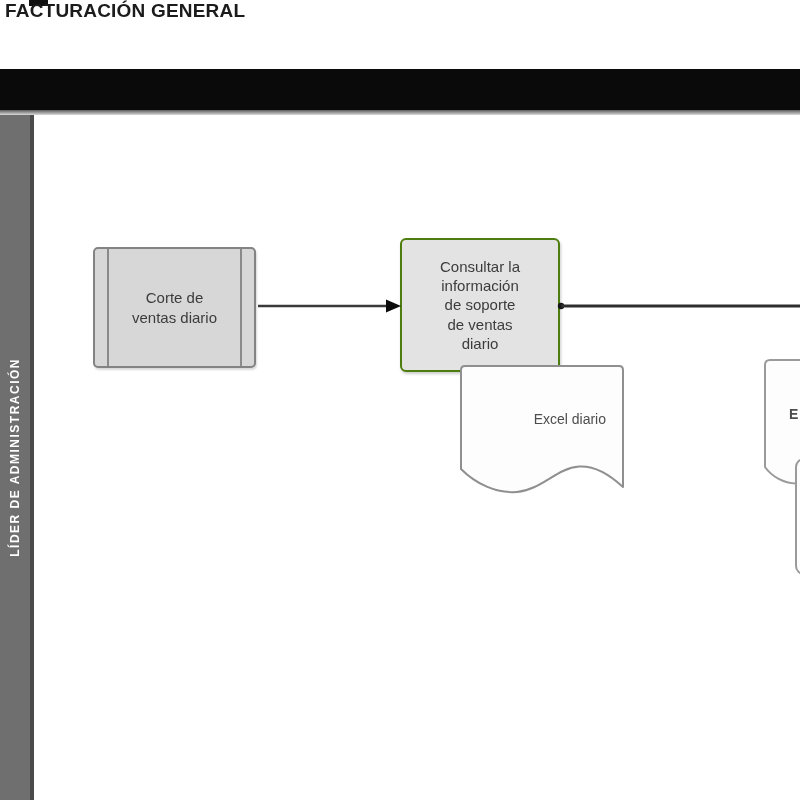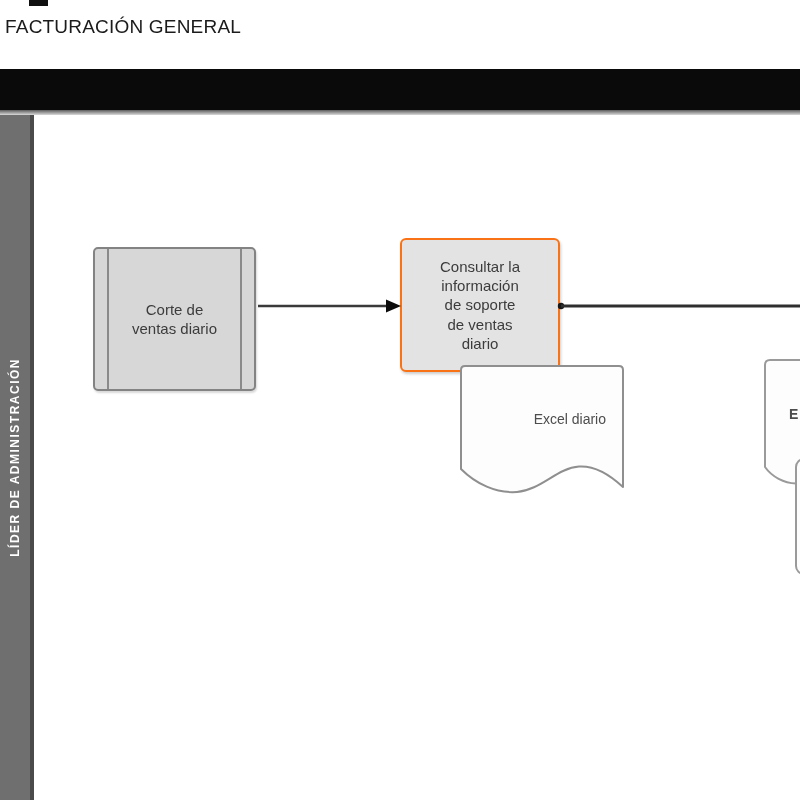--- a/index.html
+++ b/index.html
@@ -23,24 +23,24 @@
     position: absolute;
     left: 29px;
     top: 0;
     width: 19px;
     height: 6px;
     background: #101010;
   }
   .title {
     position: absolute;
     left: 5px;
-    top: 16px;
+    top: 0;
     margin: 0;
     font-size: 19px;
-    font-weight: normal;
+    font-weight: bold;
     color: #1b1b1b;
     letter-spacing: 0.2px;
     white-space: nowrap;
   }
   .header-bar {
     position: absolute;
     left: 0;
     top: 69px;
     width: 800px;
     height: 41px;
@@ -83,21 +83,21 @@
     height: 800px;
   }
   .node-label {
     white-space: pre-line;
   }
   .subprocess {
     position: absolute;
     left: 93px;
     top: 247px;
     width: 163px;
-    height: 144px;
+    height: 121px;
     box-sizing: border-box;
     background: #d7d7d7;
     border: 2px solid #838383;
     border-radius: 5px;
     box-shadow: 1px 2px 2px rgba(0,0,0,0.15);
     display: flex;
     align-items: center;
     justify-content: center;
     text-align: center;
     font-size: 15px;
@@ -114,21 +114,21 @@
   .subproc-bar.left  { left: 12px; }
   .subproc-bar.right { right: 12px; }
   .process {
     position: absolute;
     left: 400px;
     top: 238px;
     width: 160px;
     height: 134px;
     box-sizing: border-box;
     background: #e3e3e3;
-    border: 2px solid #f97316;
+    border: 2px solid #4d7c0f;
     border-radius: 6px;
     box-shadow: 1px 2px 3px rgba(0,0,0,0.2);
     display: flex;
     align-items: center;
     justify-content: center;
     text-align: center;
     font-size: 15px;
     color: #3c3c3c;
     line-height: 1.28;
   }

